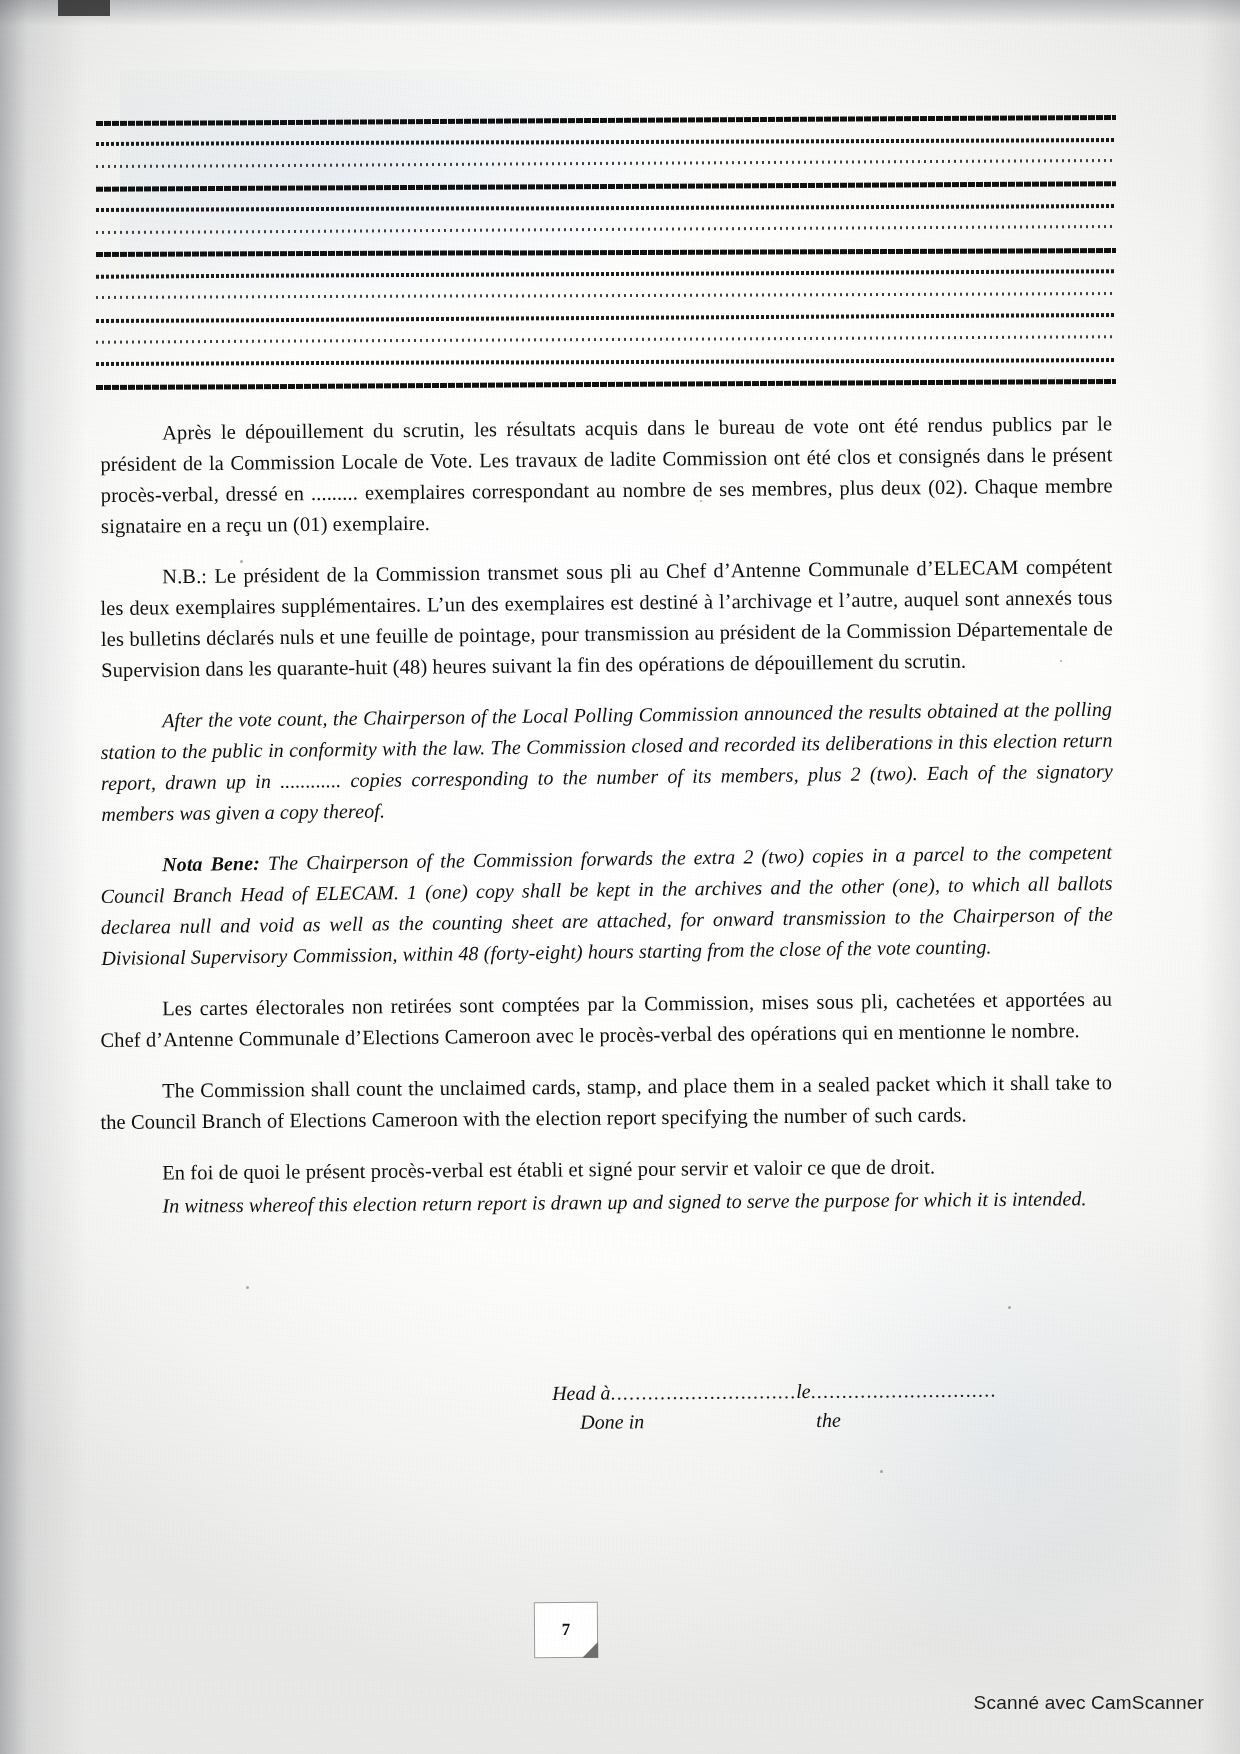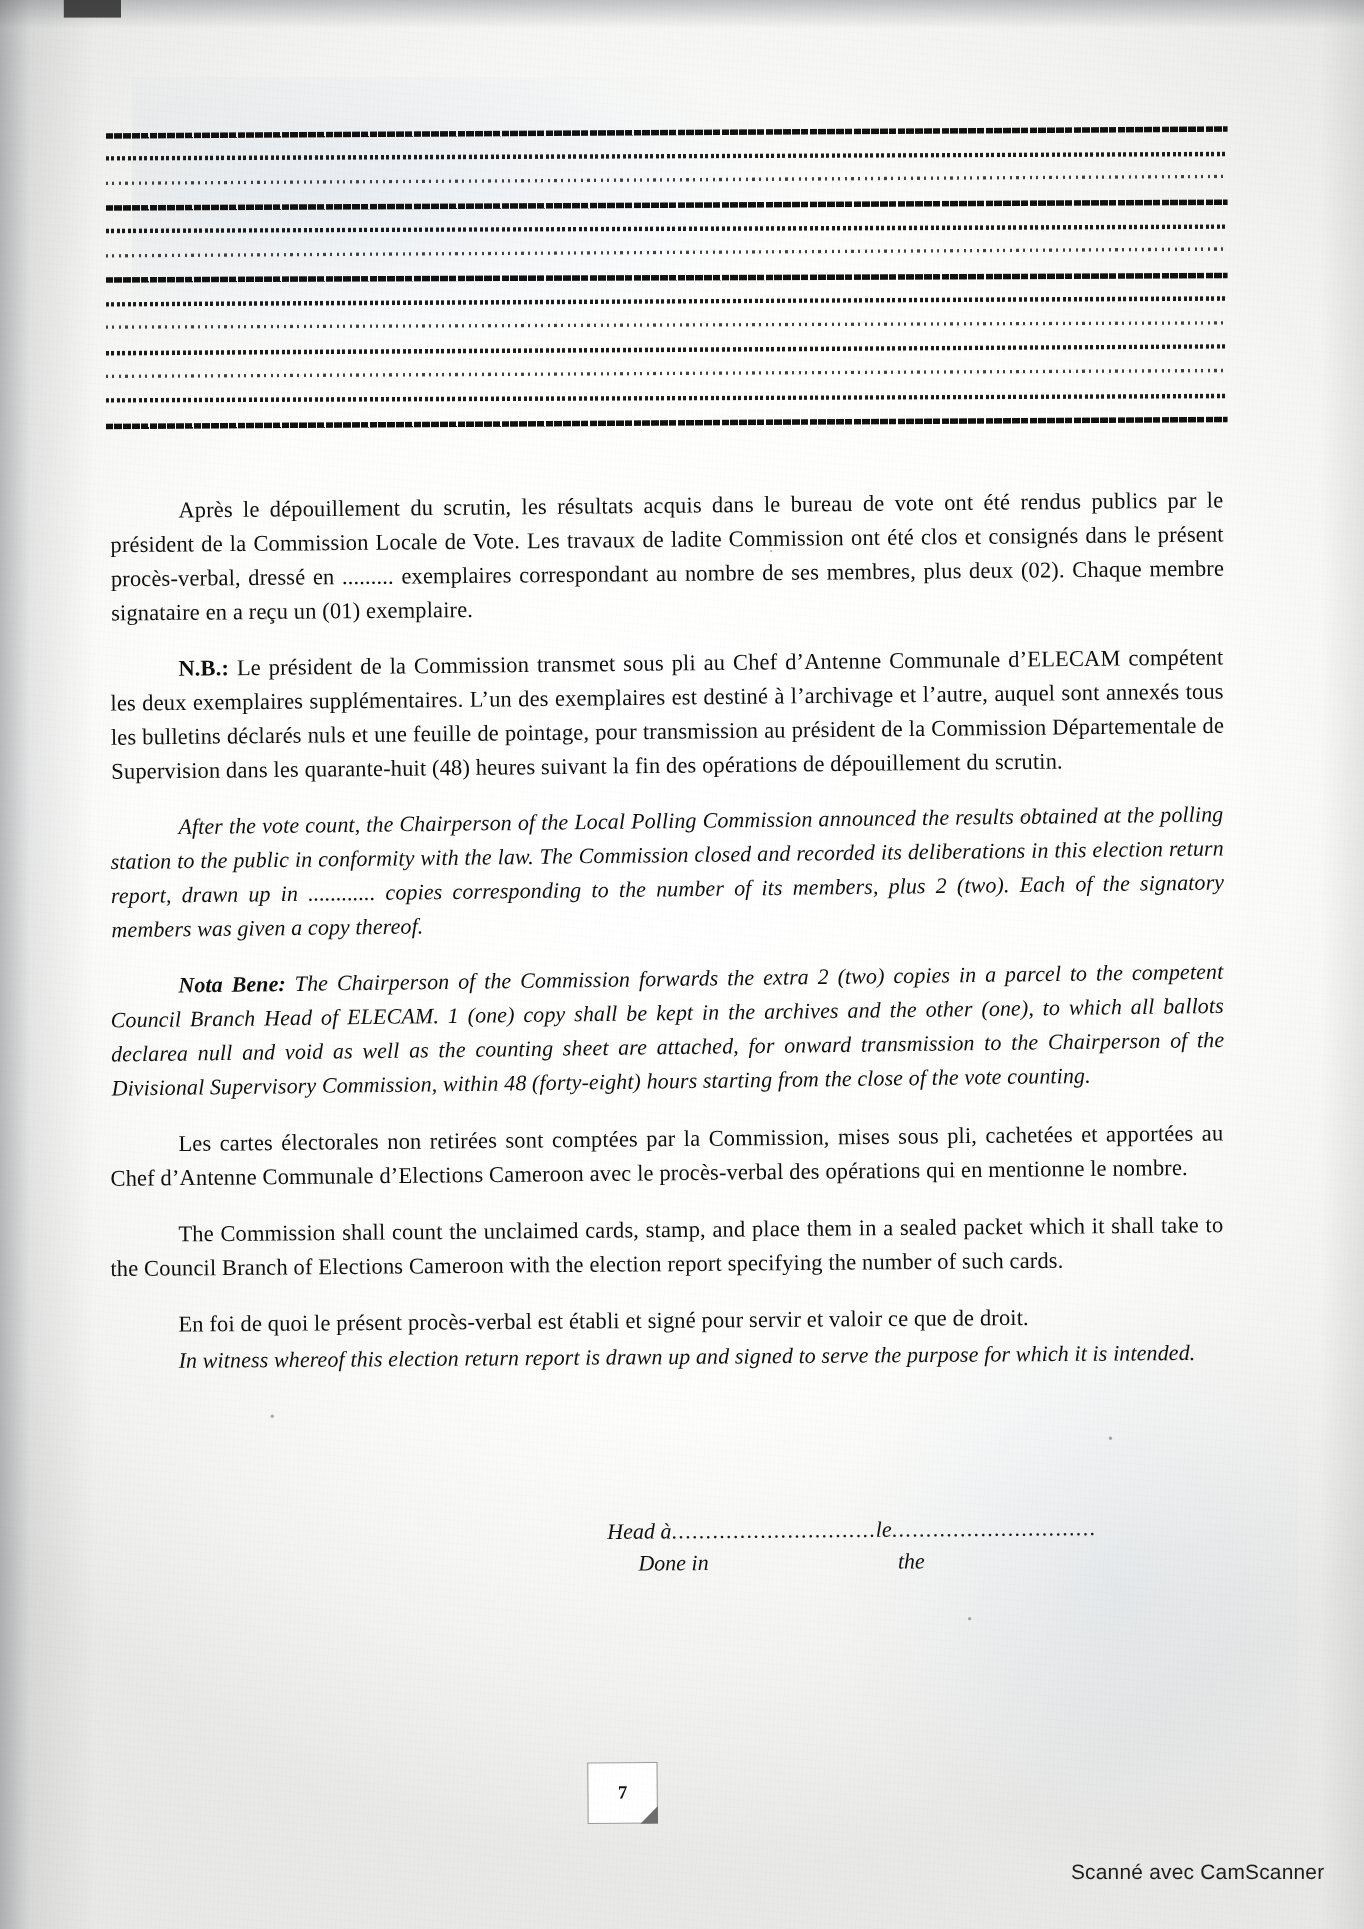--- a/index.html
+++ b/index.html
@@ -109,39 +109,38 @@
   .rule-line.r1 { transform: rotate(-0.35deg); }
   .rule-line.r2 { transform: rotate(-0.22deg); }
   .rule-line.r3 { transform: rotate(-0.30deg); }
 
   
   .body-text {
     position: absolute;
     left: 100px;
     top: 418px;
     width: 1012px;
-    margin-top: 32px;
   }
   p.para {
     margin: 0 0 17px 0;
     font-size: 20.5px;
     line-height: 31px;
     color: #101010;
     text-align: justify;
     text-indent: 62px;
     letter-spacing: .1px;
     font-family: "Liberation Serif", serif;
   }
   p.para.ital {
     font-style: italic;
     font-size: 20px;
     line-height: 31px;
   }
   p.para b, p.para strong { font-weight: 700; }
-  .nb-label { font-weight: 700; }
+  .nb-label { font-weight: 400; }
 
   
   .sk1 { transform: rotate(-0.55deg); transform-origin: left top; }
   .sk2 { transform: rotate(-0.62deg); transform-origin: left top; }
   .sk3 { transform: rotate(-0.70deg); transform-origin: left top; }
   .sk4 { transform: rotate(-0.75deg); transform-origin: left top; }
   .sk5 { transform: rotate(-0.58deg); transform-origin: left top; }
   .sk6 { transform: rotate(-0.50deg); transform-origin: left top; }
   .sk7 { transform: rotate(-0.45deg); transform-origin: left top; }
 

